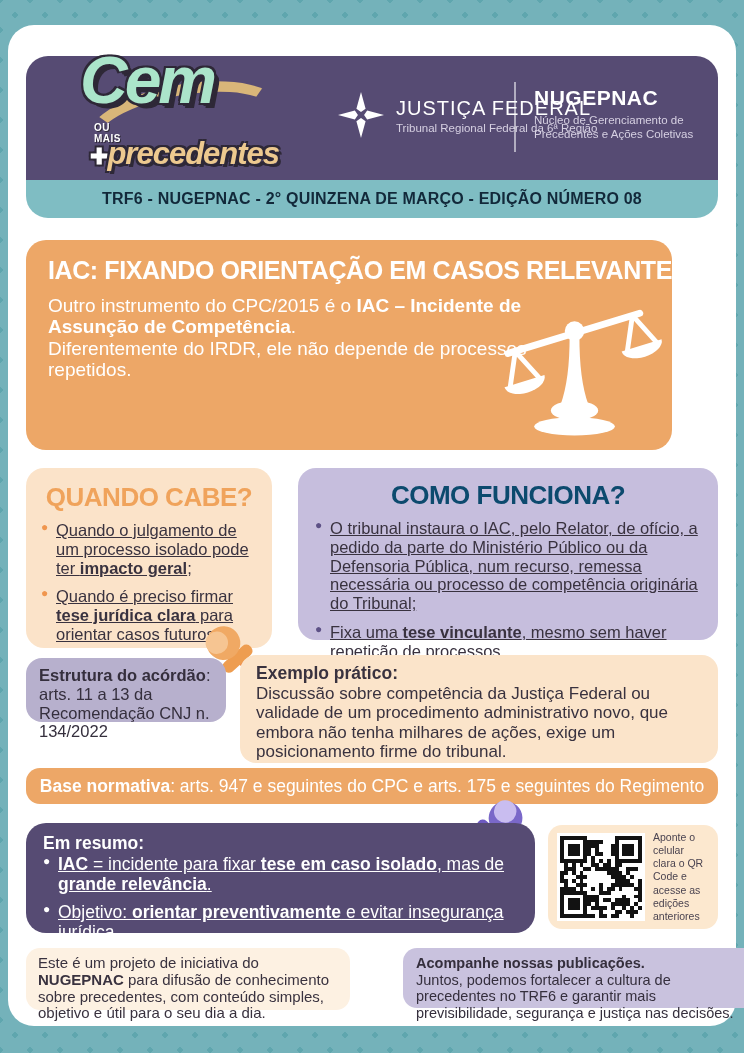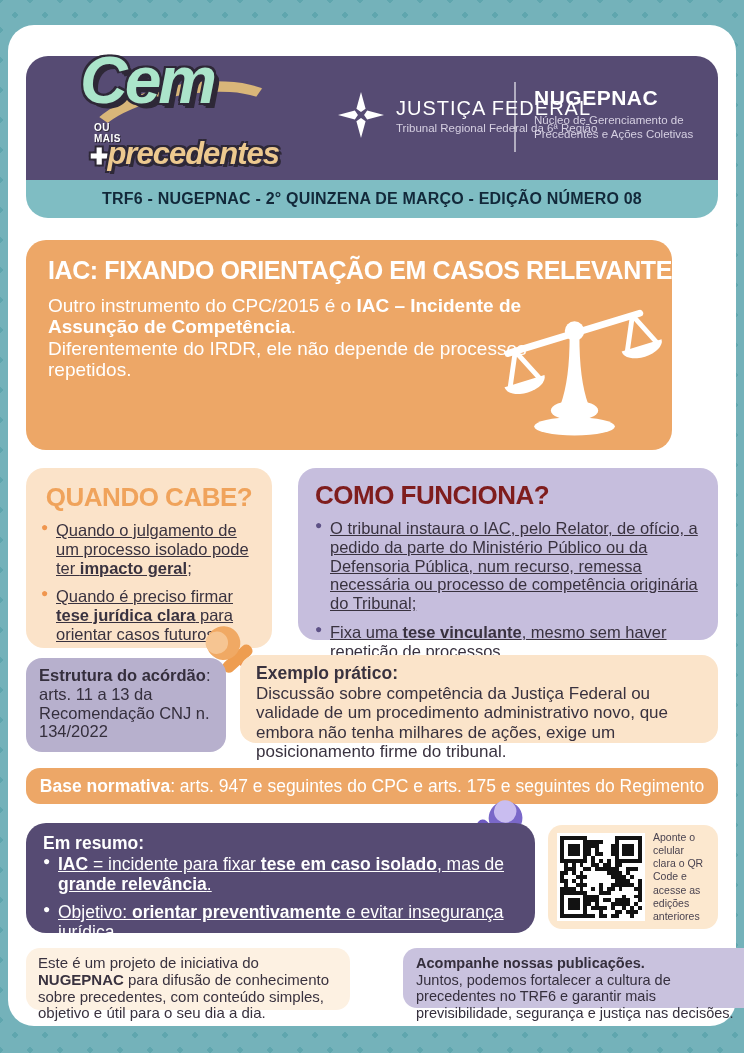--- a/index.html
+++ b/index.html
@@ -81,37 +81,37 @@
   
   .qcabe{
     position:absolute;left:18px;top:443px;width:246px;height:180px;
     background:#fbe3c9;border-radius:18px;padding:12px 15px;
   }
   .qcabe h2{margin:2px 0 8px 0;text-align:center;font-size:26px;color:#f0a35b;letter-spacing:-.5px;}
   .cfunc{
     position:absolute;left:290px;top:443px;width:420px;height:172px;
     background:#c6bedd;border-radius:18px;padding:10px 17px;
   }
-  .cfunc h2{margin:2px 0 8px 0;text-align:left;font-size:26px;color:#7f1d1d;letter-spacing:-.5px;}
+  .cfunc h2{margin:2px 0 8px 0;text-align:center;font-size:26px;color:#0c4a6e;letter-spacing:-.5px;}
   ul.bullets{list-style:none;margin:0;padding:0;color:#39323f;}
   ul.bullets li{position:relative;padding-left:15px;font-size:16.5px;line-height:1.14;margin-bottom:10px;text-decoration:underline;}
   ul.bullets li:last-child{margin-bottom:0;}
   ul.bullets li::before{content:"\25CF";position:absolute;left:0;top:0;font-size:12px;}
   .qcabe ul.bullets li::before{color:#f0964e;}
   .cfunc ul.bullets li::before{color:#5d5186;}
   .resumo ul.bullets li::before{color:#ffffff;}
 
   
   .estr{
-    position:absolute;left:18px;top:633px;width:200px;height:94px;
+    position:absolute;left:18px;top:633px;width:200px;height:64px;
     background:#b7b0cd;border-radius:16px;padding:8px 13px;
     color:#352f3d;font-size:16.5px;line-height:1.14;
   }
   .exemplo{
-    position:absolute;left:232px;top:630px;width:478px;height:88px;
+    position:absolute;left:232px;top:630px;width:478px;height:108px;
     background:#fbe4ca;border-radius:16px;padding:9px 16px;
     color:#39323f;font-size:17px;line-height:1.14;
   }
   .exemplo .bt{font-weight:700;font-size:17.5px;}
 
   .basebar{
     position:absolute;left:18px;top:743px;width:692px;height:36px;
     background:#eda767;border-radius:14px;color:#fff;
     font-size:17.5px;text-align:center;line-height:36px;
   }

